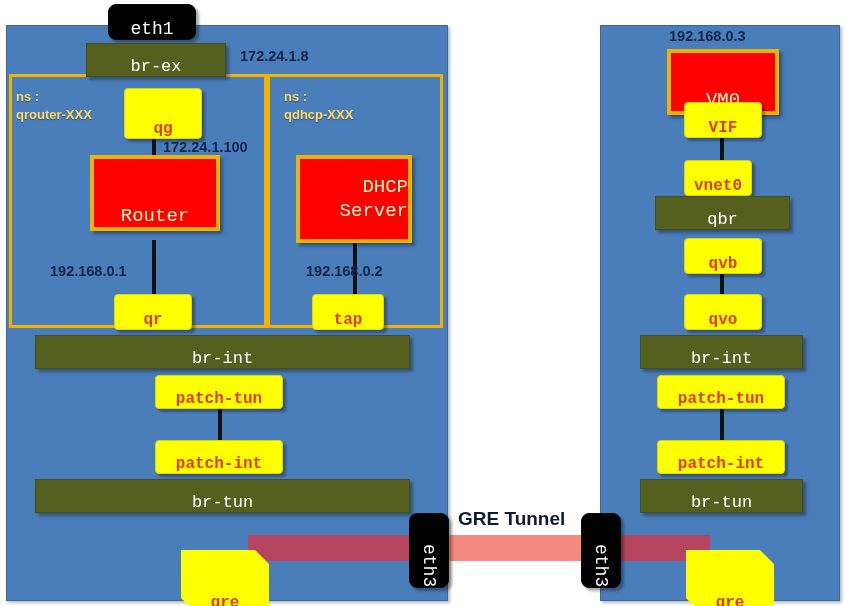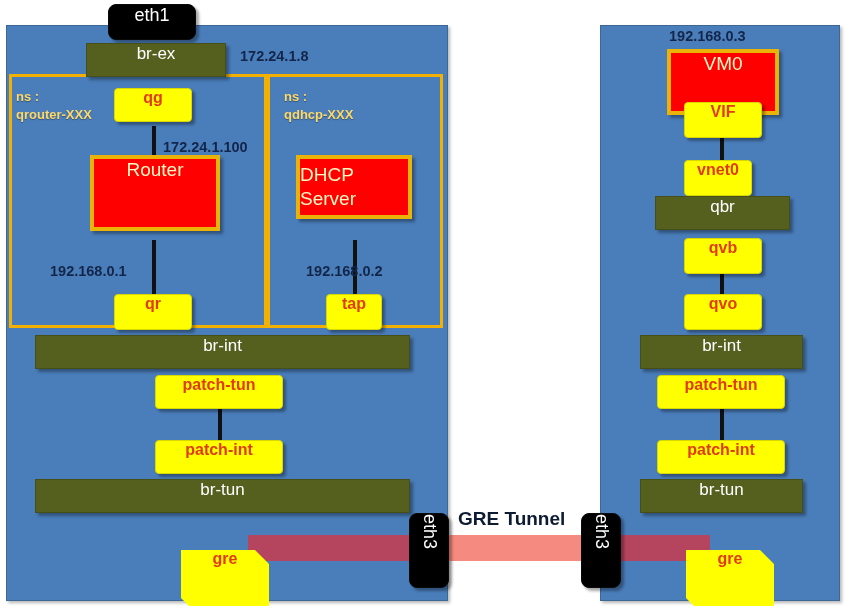--- a/index.html
+++ b/index.html
@@ -40,24 +40,25 @@
     line-height: 18px;
     white-space: pre;
     text-shadow: 0 1px 1px rgba(0,0,0,0.35);
   }
 
   
   .node {
     position: absolute;
     box-sizing: border-box;
     display: flex;
-    align-items: flex-start;
+    align-items: flex-end;
     justify-content: center;
     text-align: center;
     box-shadow: 3px 3px 3px rgba(0,0,0,0.35);
+    font-family: Liberation Mono, monospace;
   }
 
   .node.bridge {
     background: #55601f;
     color: #ffffff;
     font-size: 17px;
     font-weight: normal;
     border: 1px solid #474f19;
   }
 
@@ -170,41 +171,41 @@
   <div class="node bridge" style="left:86px; top:43px; width:140px; height:34px;">
     <span>br-ex</span>
   </div>
   <div class="ip-label" style="left:240px; top:48px;">172.24.1.8</div>
 
   <div class="ns-label" style="left:16px; top:88px;"><span style="white-space: pre;">ns :
 qrouter-XXX</span></div>
   <div class="ns-label" style="left:284px; top:88px;"><span style="white-space: pre;">ns :
 qdhcp-XXX</span></div>
 
-  <div class="node iface" style="left:114px; top:88px; width:78px; height:34px;">
+  <div class="node iface" style="left:124px; top:88px; width:78px; height:51px;">
     <span>qg</span>
   </div>
   <div class="ip-label" style="left:163px; top:131px;margin-top:8px;">172.24.1.100</div>
 
   <div class="node vm" style="left:90px; top:155px; width:130px; height:76px;">
     <span>Router</span>
   </div>
 
-  <div class="node vm multiline" style="left:296px; top:155px; width:116px; height:64px;">
+  <div class="node vm multiline" style="left:296px; top:155px; width:116px; height:88px;">
     <span>DHCP</span>
     <span>Server</span>
   </div>
 
   <div class="ip-label" style="left:50px; top:263px;">192.168.0.1</div>
   <div class="node iface" style="left:114px; top:294px; width:78px; height:36px;">
     <span>qr</span>
   </div>
 
   <div class="ip-label" style="left:306px; top:263px;">192.168.0.2</div>
-  <div class="node iface" style="left:326px; top:294px; width:56px; height:36px;">
+  <div class="node iface" style="left:312px; top:294px; width:72px; height:36px;">
     <span>tap</span>
   </div>
 
   <div class="node bridge" style="left:35px; top:335px; width:375px; height:34px;">
     <span>br-int</span>
   </div>
 
   <div class="node iface" style="left:155px; top:375px; width:128px; height:34px;">
     <span>patch-tun</span>
   </div>

